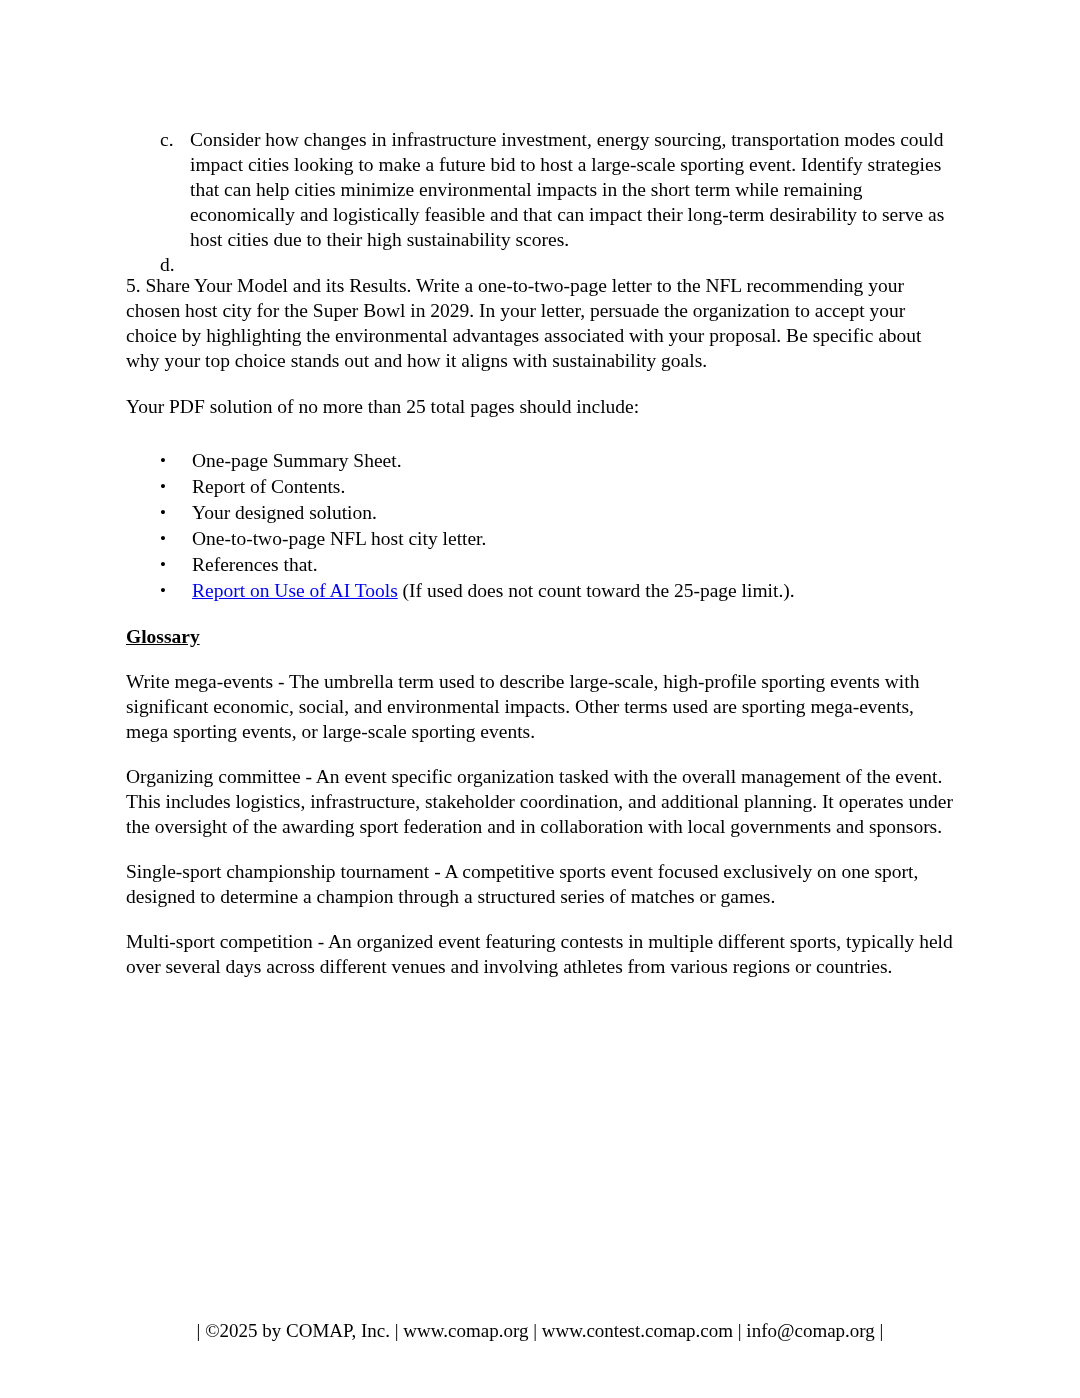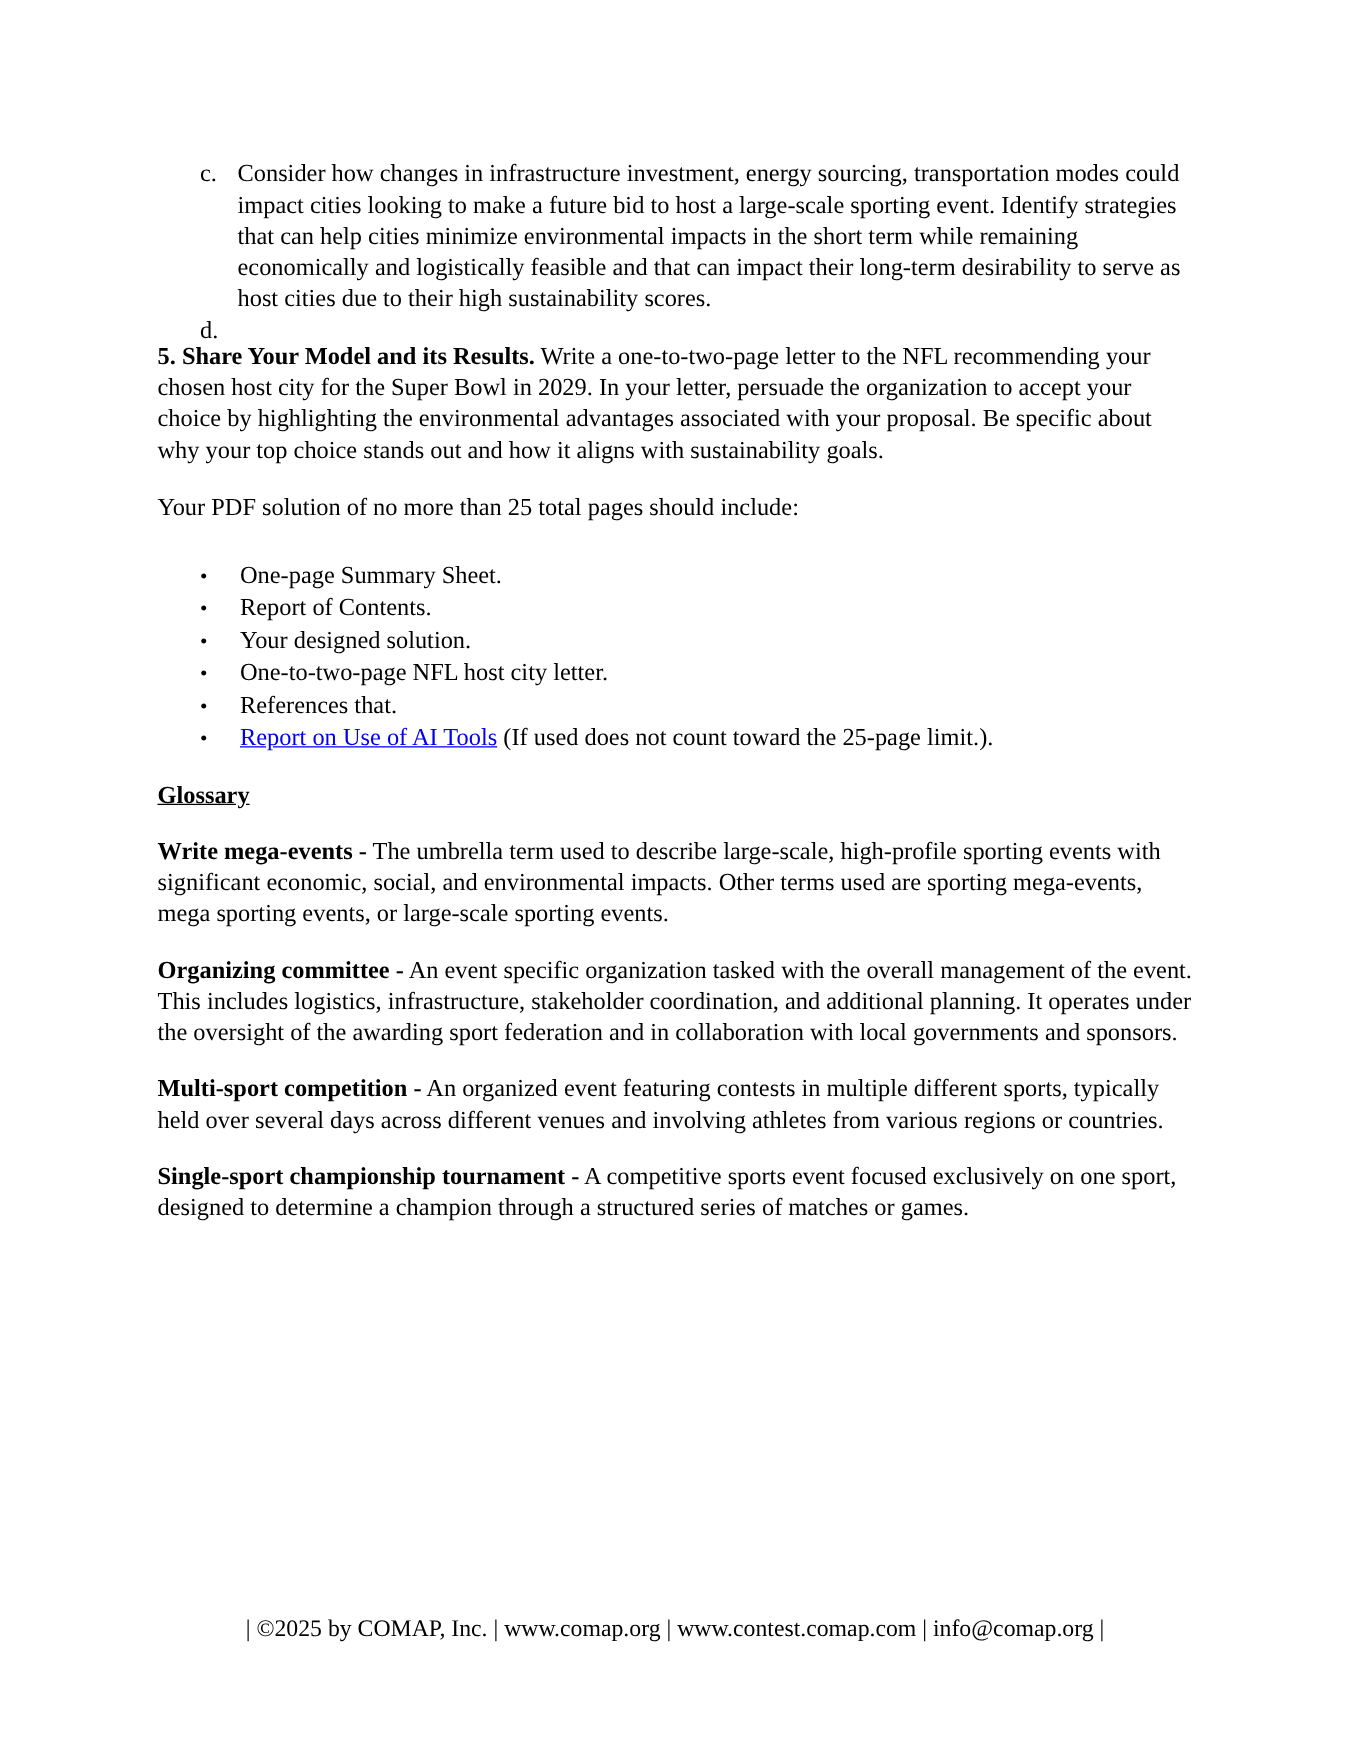--- a/index.html
+++ b/index.html
@@ -37,21 +37,21 @@
   .alpha-marker {
     position: absolute;
     left: 34px;
     top: 0;
   }
   
   .para {
     margin: 21px 0 0 0;
   }
   .para:first-child { margin-top: 0; }
-  b, .bold { font-weight: bold; }
+  b, .bold { font-weight: normal; }
   
   .bullet-list {
     margin: 29px 0 0 0;
     padding: 0;
     list-style: none;
   }
   .bullet-item {
     position: relative;
     padding-left: 66px;
     line-height: 26px;
@@ -75,21 +75,21 @@
     font-weight: bold;
     text-decoration: underline;
   }
   .glossary-entry {
     margin: 20px 0 0 0;
   }
   
   .footer {
     position: absolute;
     left: 0;
-    top: 1291px;
+    top: 1318px;
     width: 100%;
     text-align: center;
     font-size: 19px;
     line-height: 25px;
   }
 </style>
 </head>
 <body>
 
 <div class="page">
@@ -135,20 +135,20 @@
         <a class="doc-link" href="#">Report on Use of AI Tools</a><span> (If used does not count toward the 25-page limit.).</span>
       </li>
     </ul>
 
     <p class="glossary-heading"><span class="heading-text">Glossary</span></p>
 
     <p class="glossary-entry"><b>Write mega-events -</b><span> The umbrella term used to describe large-scale, high-profile sporting events with significant economic, social, and environmental impacts. Other terms used are sporting mega-events, mega sporting events, or large-scale sporting events.</span></p>
 
     <p class="glossary-entry"><b>Organizing committee -</b><span> An event specific organization tasked with the overall management of the event. This includes logistics, infrastructure, stakeholder coordination, and additional planning. It operates under the oversight of the awarding sport federation and in collaboration with local governments and sponsors.</span></p>
 
+    <p class="glossary-entry"><b>Single-sport championship tournament -</b><span> A competitive sports event focused exclusively on one sport, designed to determine a champion through a structured series of matches or games.</span></p>
+
     <p class="glossary-entry"><b>Multi-sport competition -</b><span> An organized event featuring contests in multiple different sports, typically held over several days across different venues and involving athletes from various regions or countries.</span></p>
-
-    <p class="glossary-entry"><b>Single-sport championship tournament -</b><span> A competitive sports event focused exclusively on one sport, designed to determine a champion through a structured series of matches or games.</span></p>
 
   </div>
 
   <div class="footer">| ©2025 by COMAP, Inc. | www.comap.org | www.contest.comap.com | info@comap.org |</div>
 </div>
 
 </body></html>

